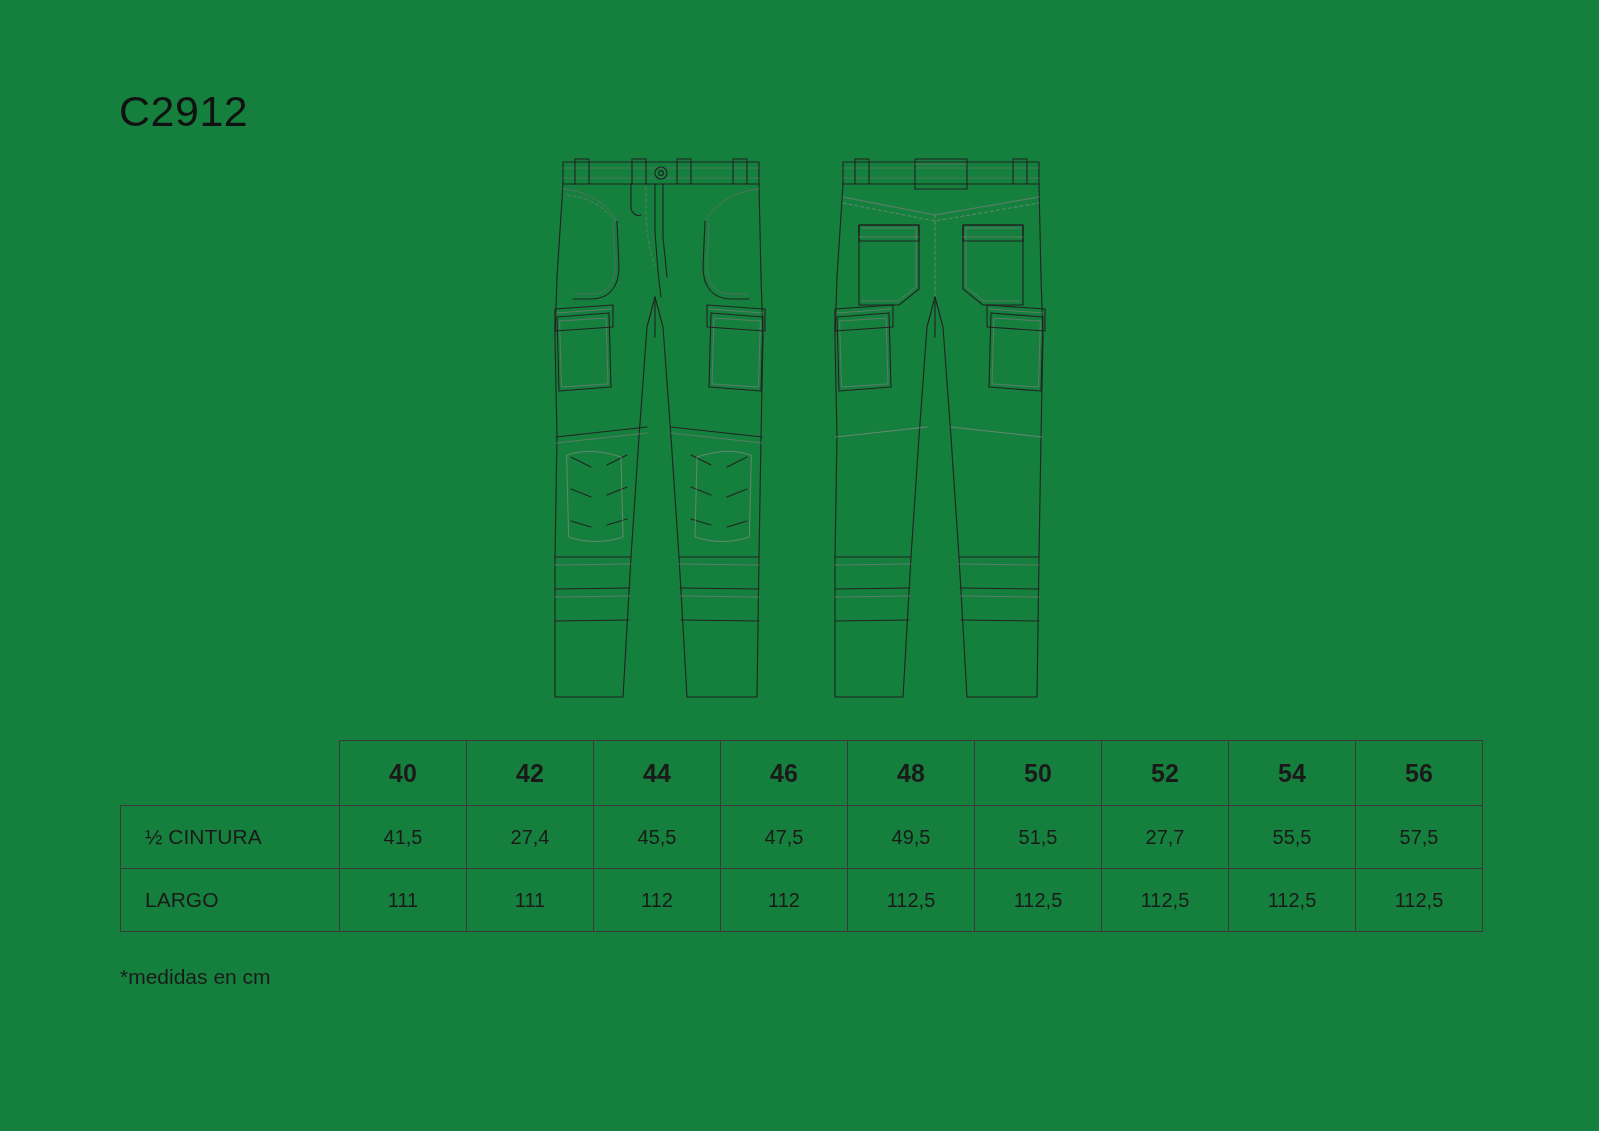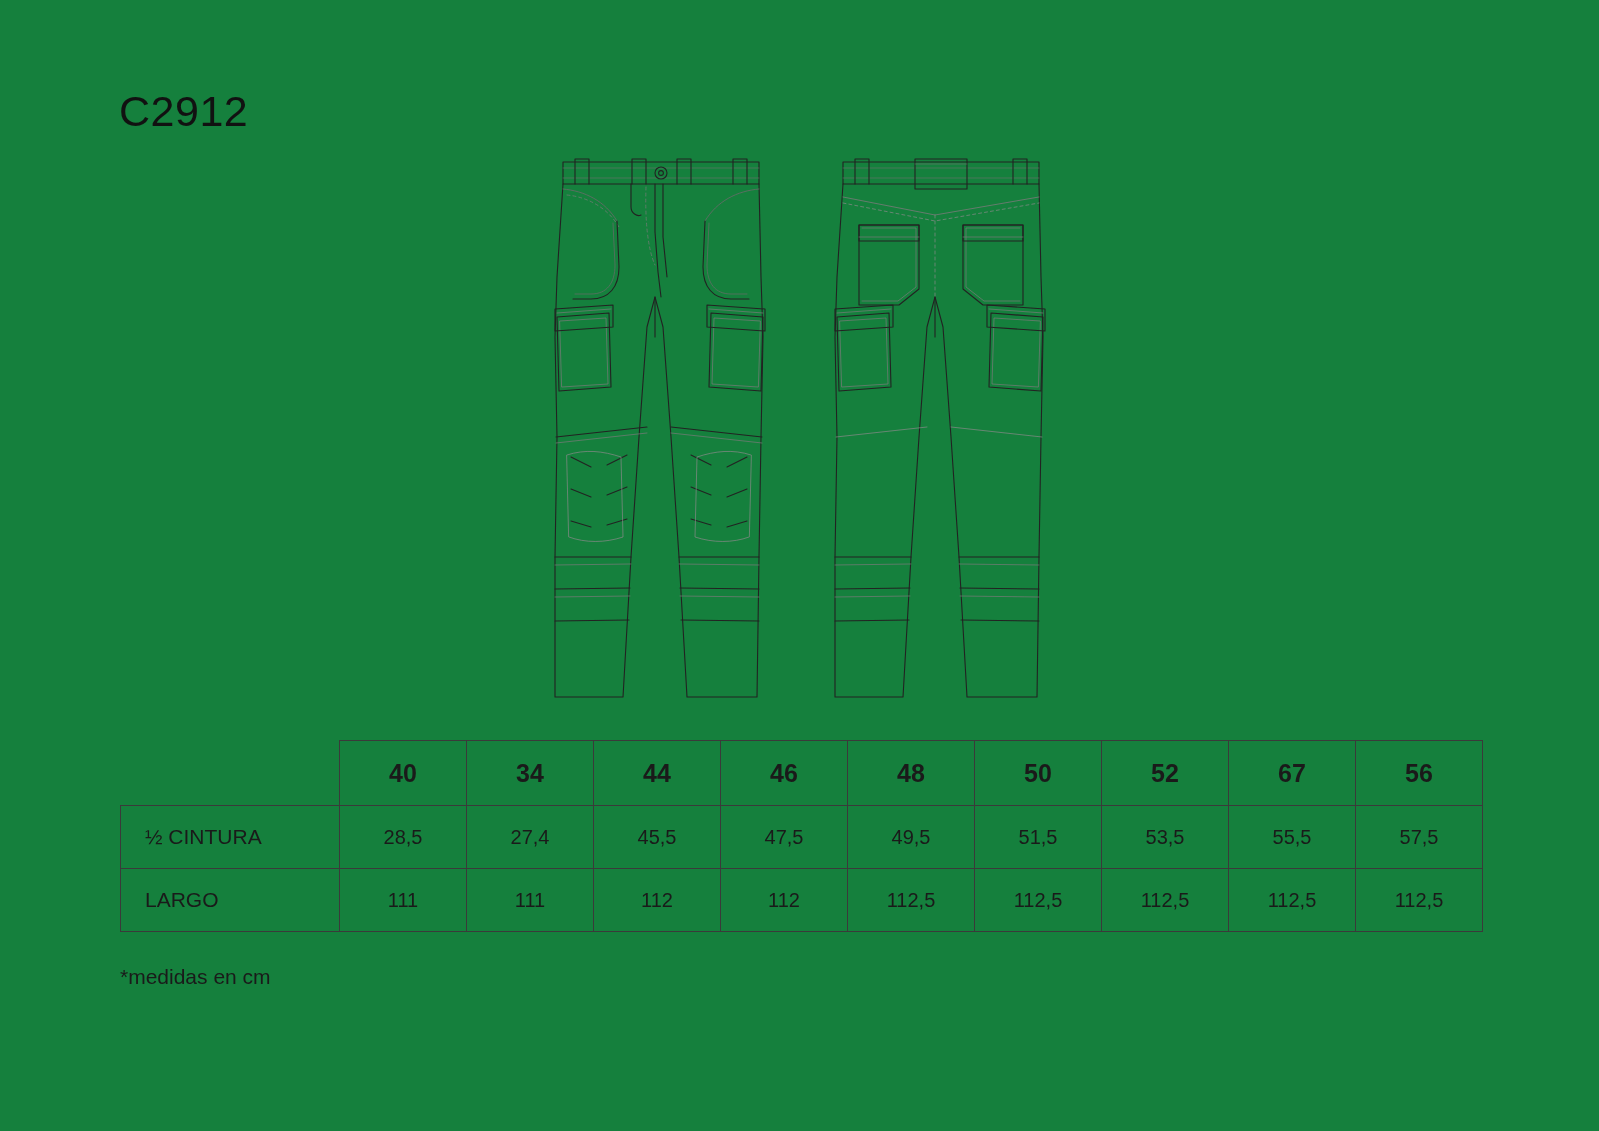--- a/index.html
+++ b/index.html
@@ -238,40 +238,40 @@
         <col style="width:127px">
         <col style="width:127px">
       <col style="width:127px">
         <col style="width:127px">
         <col style="width:127px">
     </colgroup>
     <thead>
       <tr class="head-row">
         <th class="corner-cell"></th>
         <th class="size-head">40</th>
-        <th class="size-head">34</th>
+        <th class="size-head">42</th>
         <th class="size-head">44</th>
         <th class="size-head">46</th>
         <th class="size-head">48</th>
         <th class="size-head">50</th>
         <th class="size-head">52</th>
-        <th class="size-head">67</th>
+        <th class="size-head">54</th>
         <th class="size-head">56</th>
       </tr>
     </thead>
     <tbody>
       <tr class="data-row">
         <td class="row-label">½ CINTURA</td>
-        <td>28,5</td>
+        <td>41,5</td>
         <td>27,4</td>
         <td>45,5</td>
         <td>47,5</td>
         <td>49,5</td>
         <td>51,5</td>
-        <td>53,5</td>
+        <td>27,7</td>
         <td>55,5</td>
         <td>57,5</td>
       </tr>
       <tr class="data-row">
         <td class="row-label">LARGO</td>
         <td>111</td>
         <td>111</td>
         <td>112</td>
         <td>112</td>
         <td>112,5</td>

